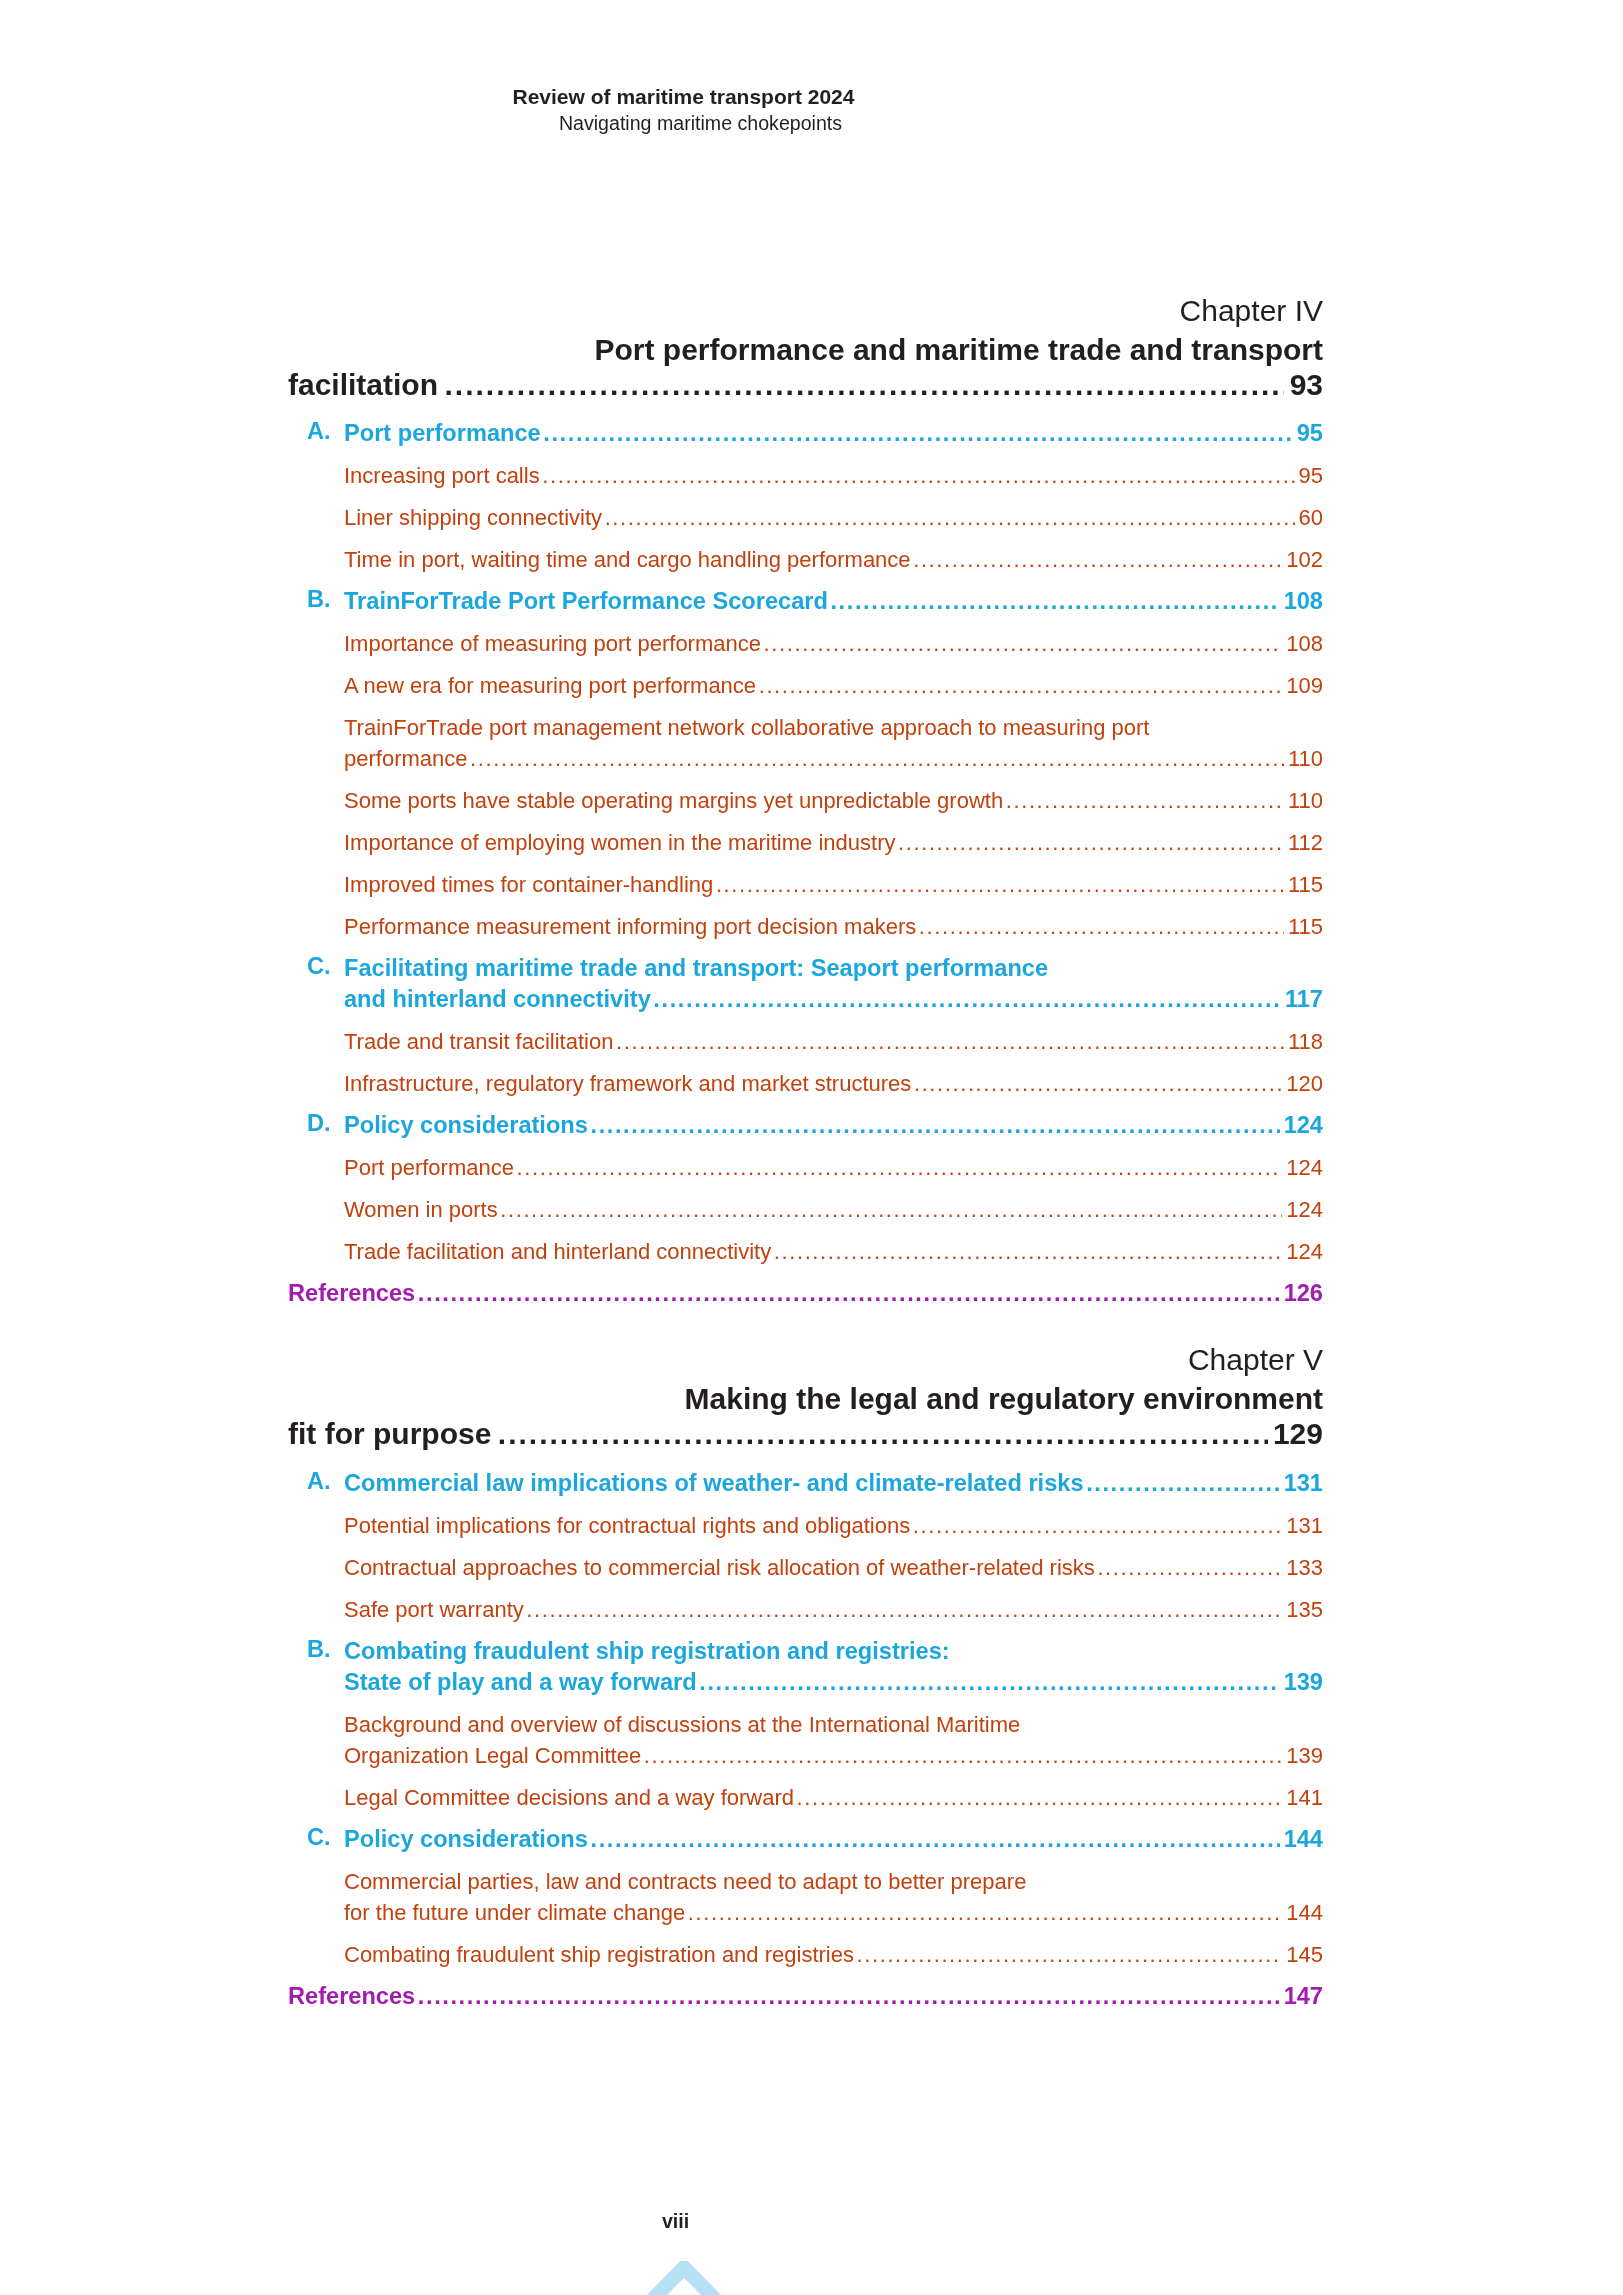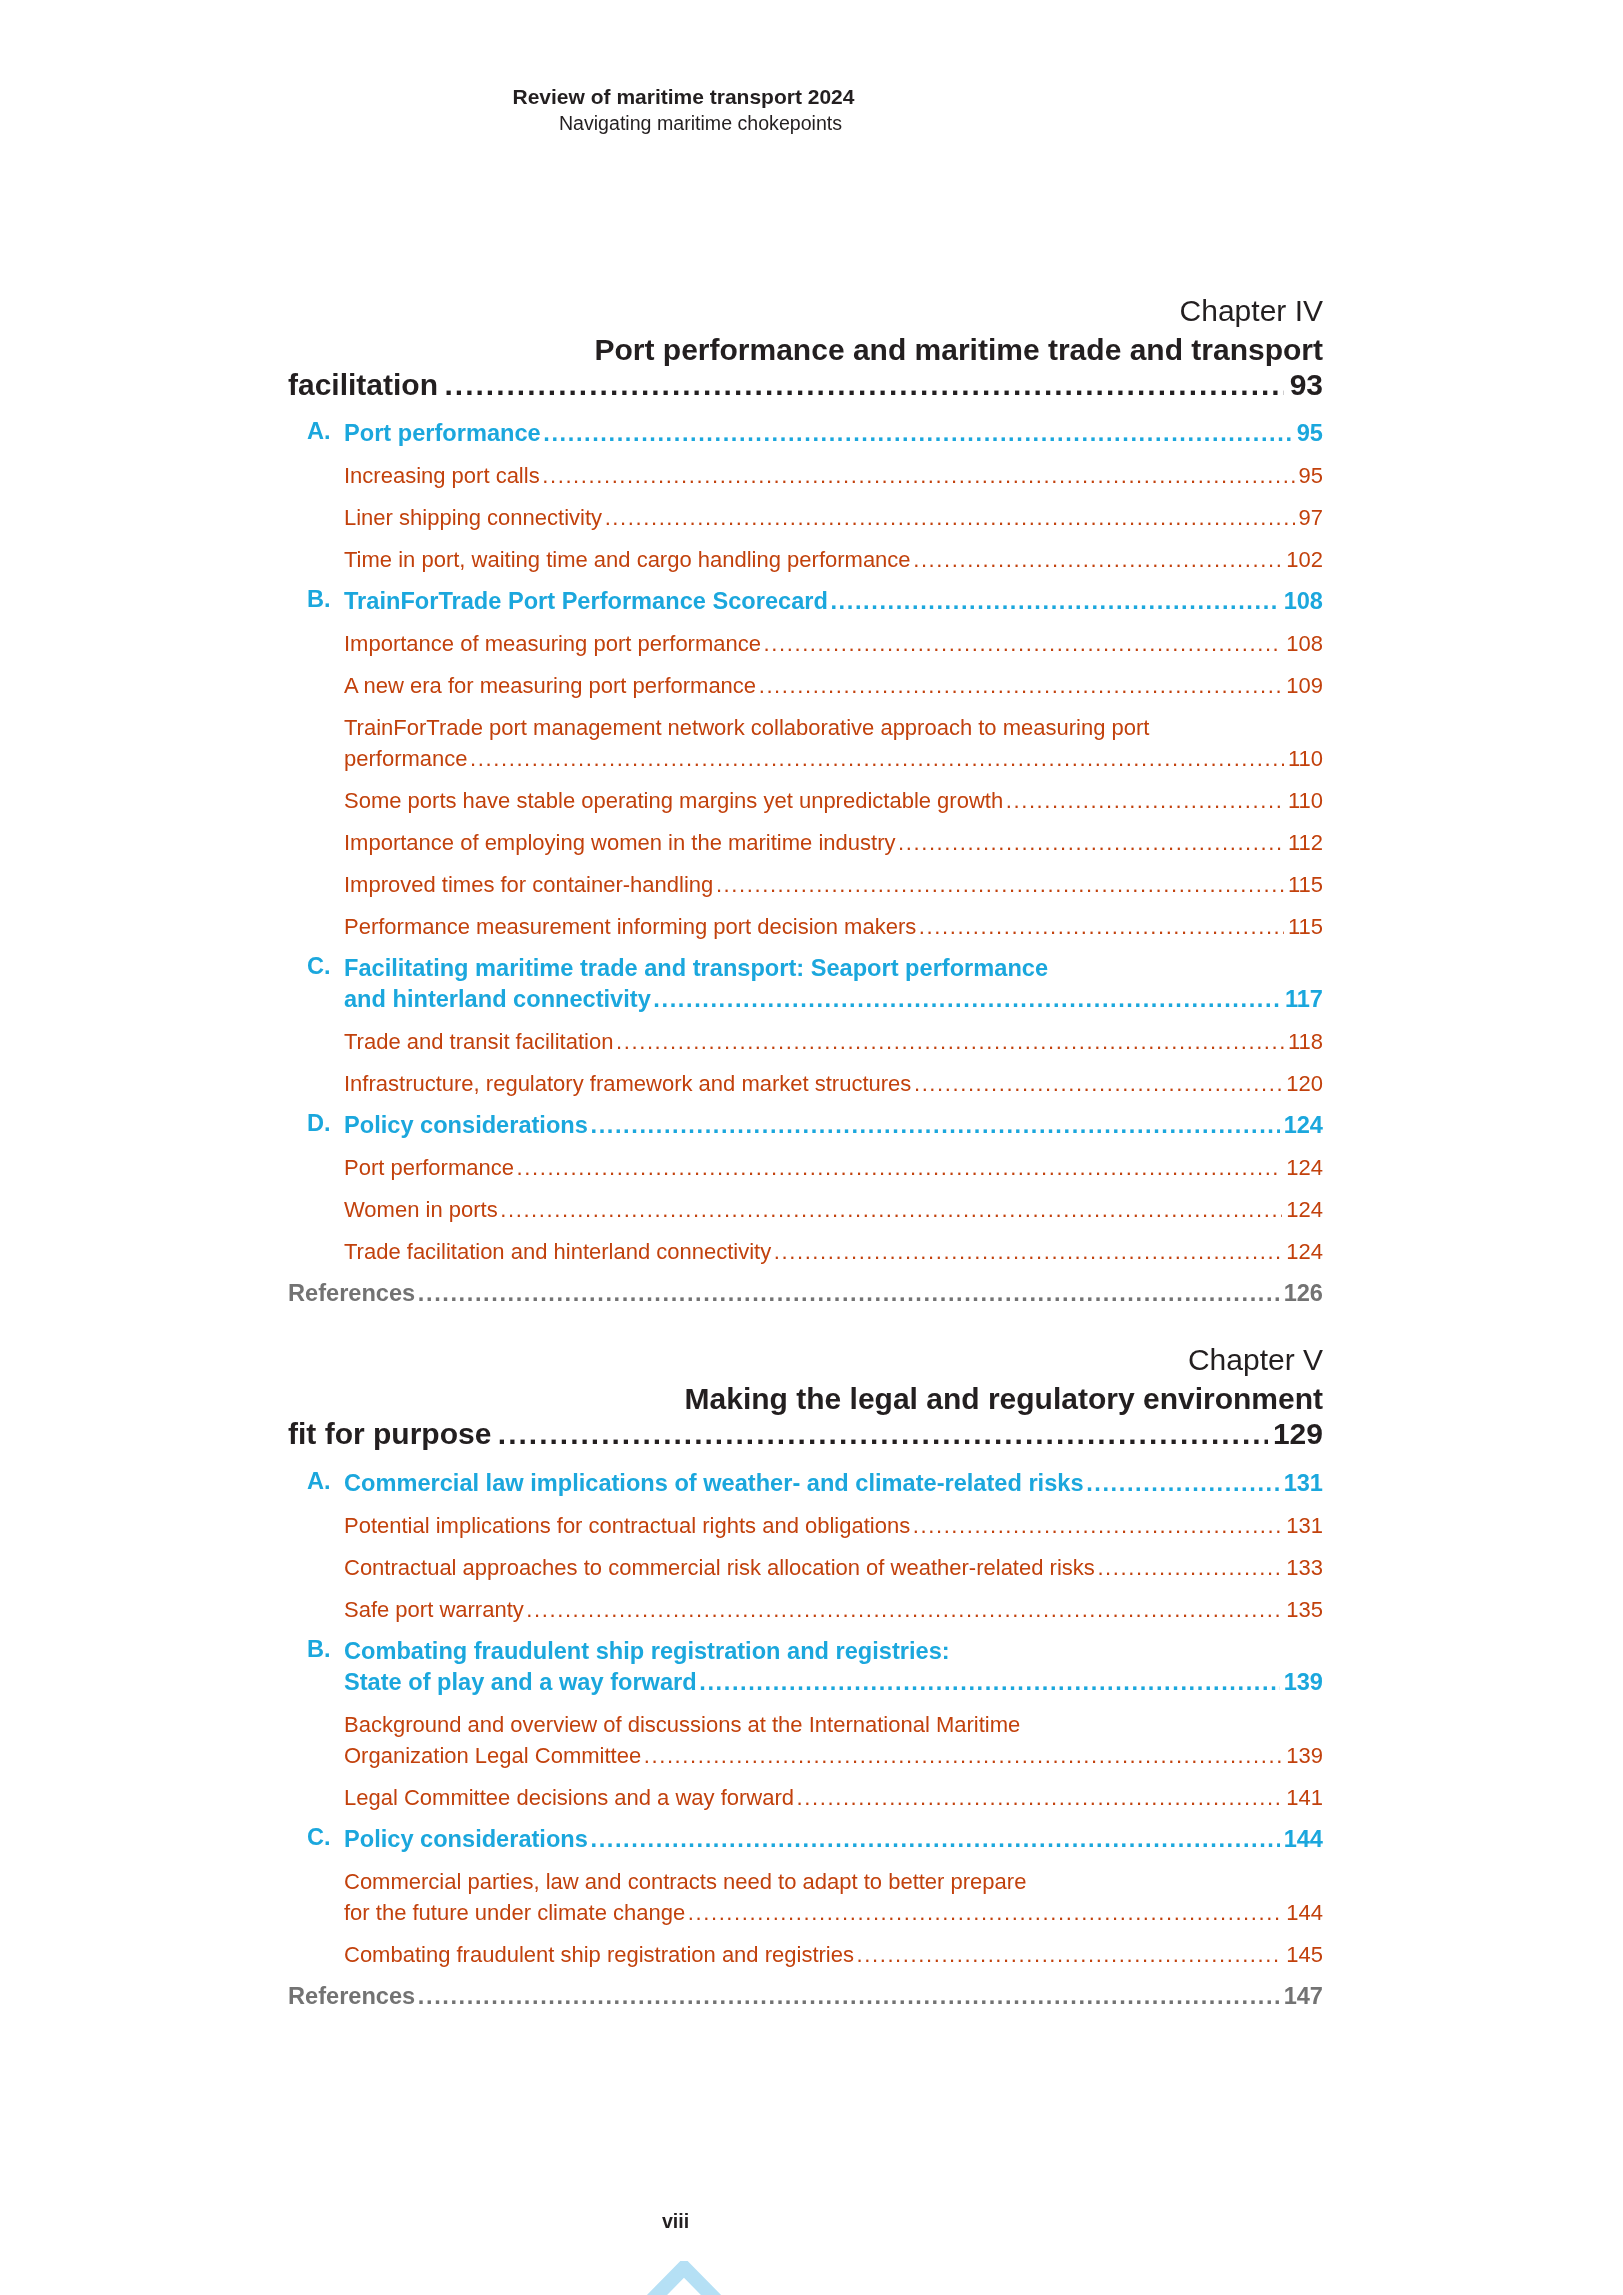--- a/index.html
+++ b/index.html
@@ -33,21 +33,21 @@
   .t-line { white-space:nowrap; }
 
   .flexline { display:flex; align-items:baseline; }
 
   .entry { display:flex; margin-bottom:11px; }
   .entry-body { flex:1 1 auto; min-width:0; }
   .e-line { line-height:31px; white-space:nowrap; }
 
   .entry.sub { margin-left:56px; font-size:22px; font-weight:normal; color:#c2410c; }
   .entry.section { margin-left:19px; font-size:23.6px; font-weight:bold; color:var(--accent,#1ba7dd); }
-  .entry.references { margin-left:0; font-size:23.6px; font-weight:bold; color:#737373; margin-top:9.2px; }
+  .entry.references { margin-left:0; font-size:23.6px; font-weight:bold; color:#a21caf; margin-top:9.2px; }
 
   .letter { flex:0 0 37px; width:37px; }
 
   .e-text { white-space:nowrap; }
 
   .dots { flex:1 1 auto; min-width:9.2px; overflow:hidden; white-space:nowrap; margin:0 3.9px 0 2.6px; }
   .dots::after {
     content:"................................................................................................................................................................................................................................................................................................";
     letter-spacing:1.6px;
   }
@@ -98,21 +98,21 @@
               <span class="dots"></span>
               <span class="page-num">95</span>
             </div>
           </div>
         </div>
         <div class="entry sub">
           <div class="entry-body">
             <div class="e-line flexline">
               <span class="e-text">Liner shipping connectivity</span>
               <span class="dots"></span>
-              <span class="page-num">97</span>
+              <span class="page-num">60</span>
             </div>
           </div>
         </div>
         <div class="entry sub">
           <div class="entry-body">
             <div class="e-line flexline">
               <span class="e-text">Time in port, waiting time and cargo handling performance</span>
               <span class="dots"></span>
               <span class="page-num">102</span>
             </div>

